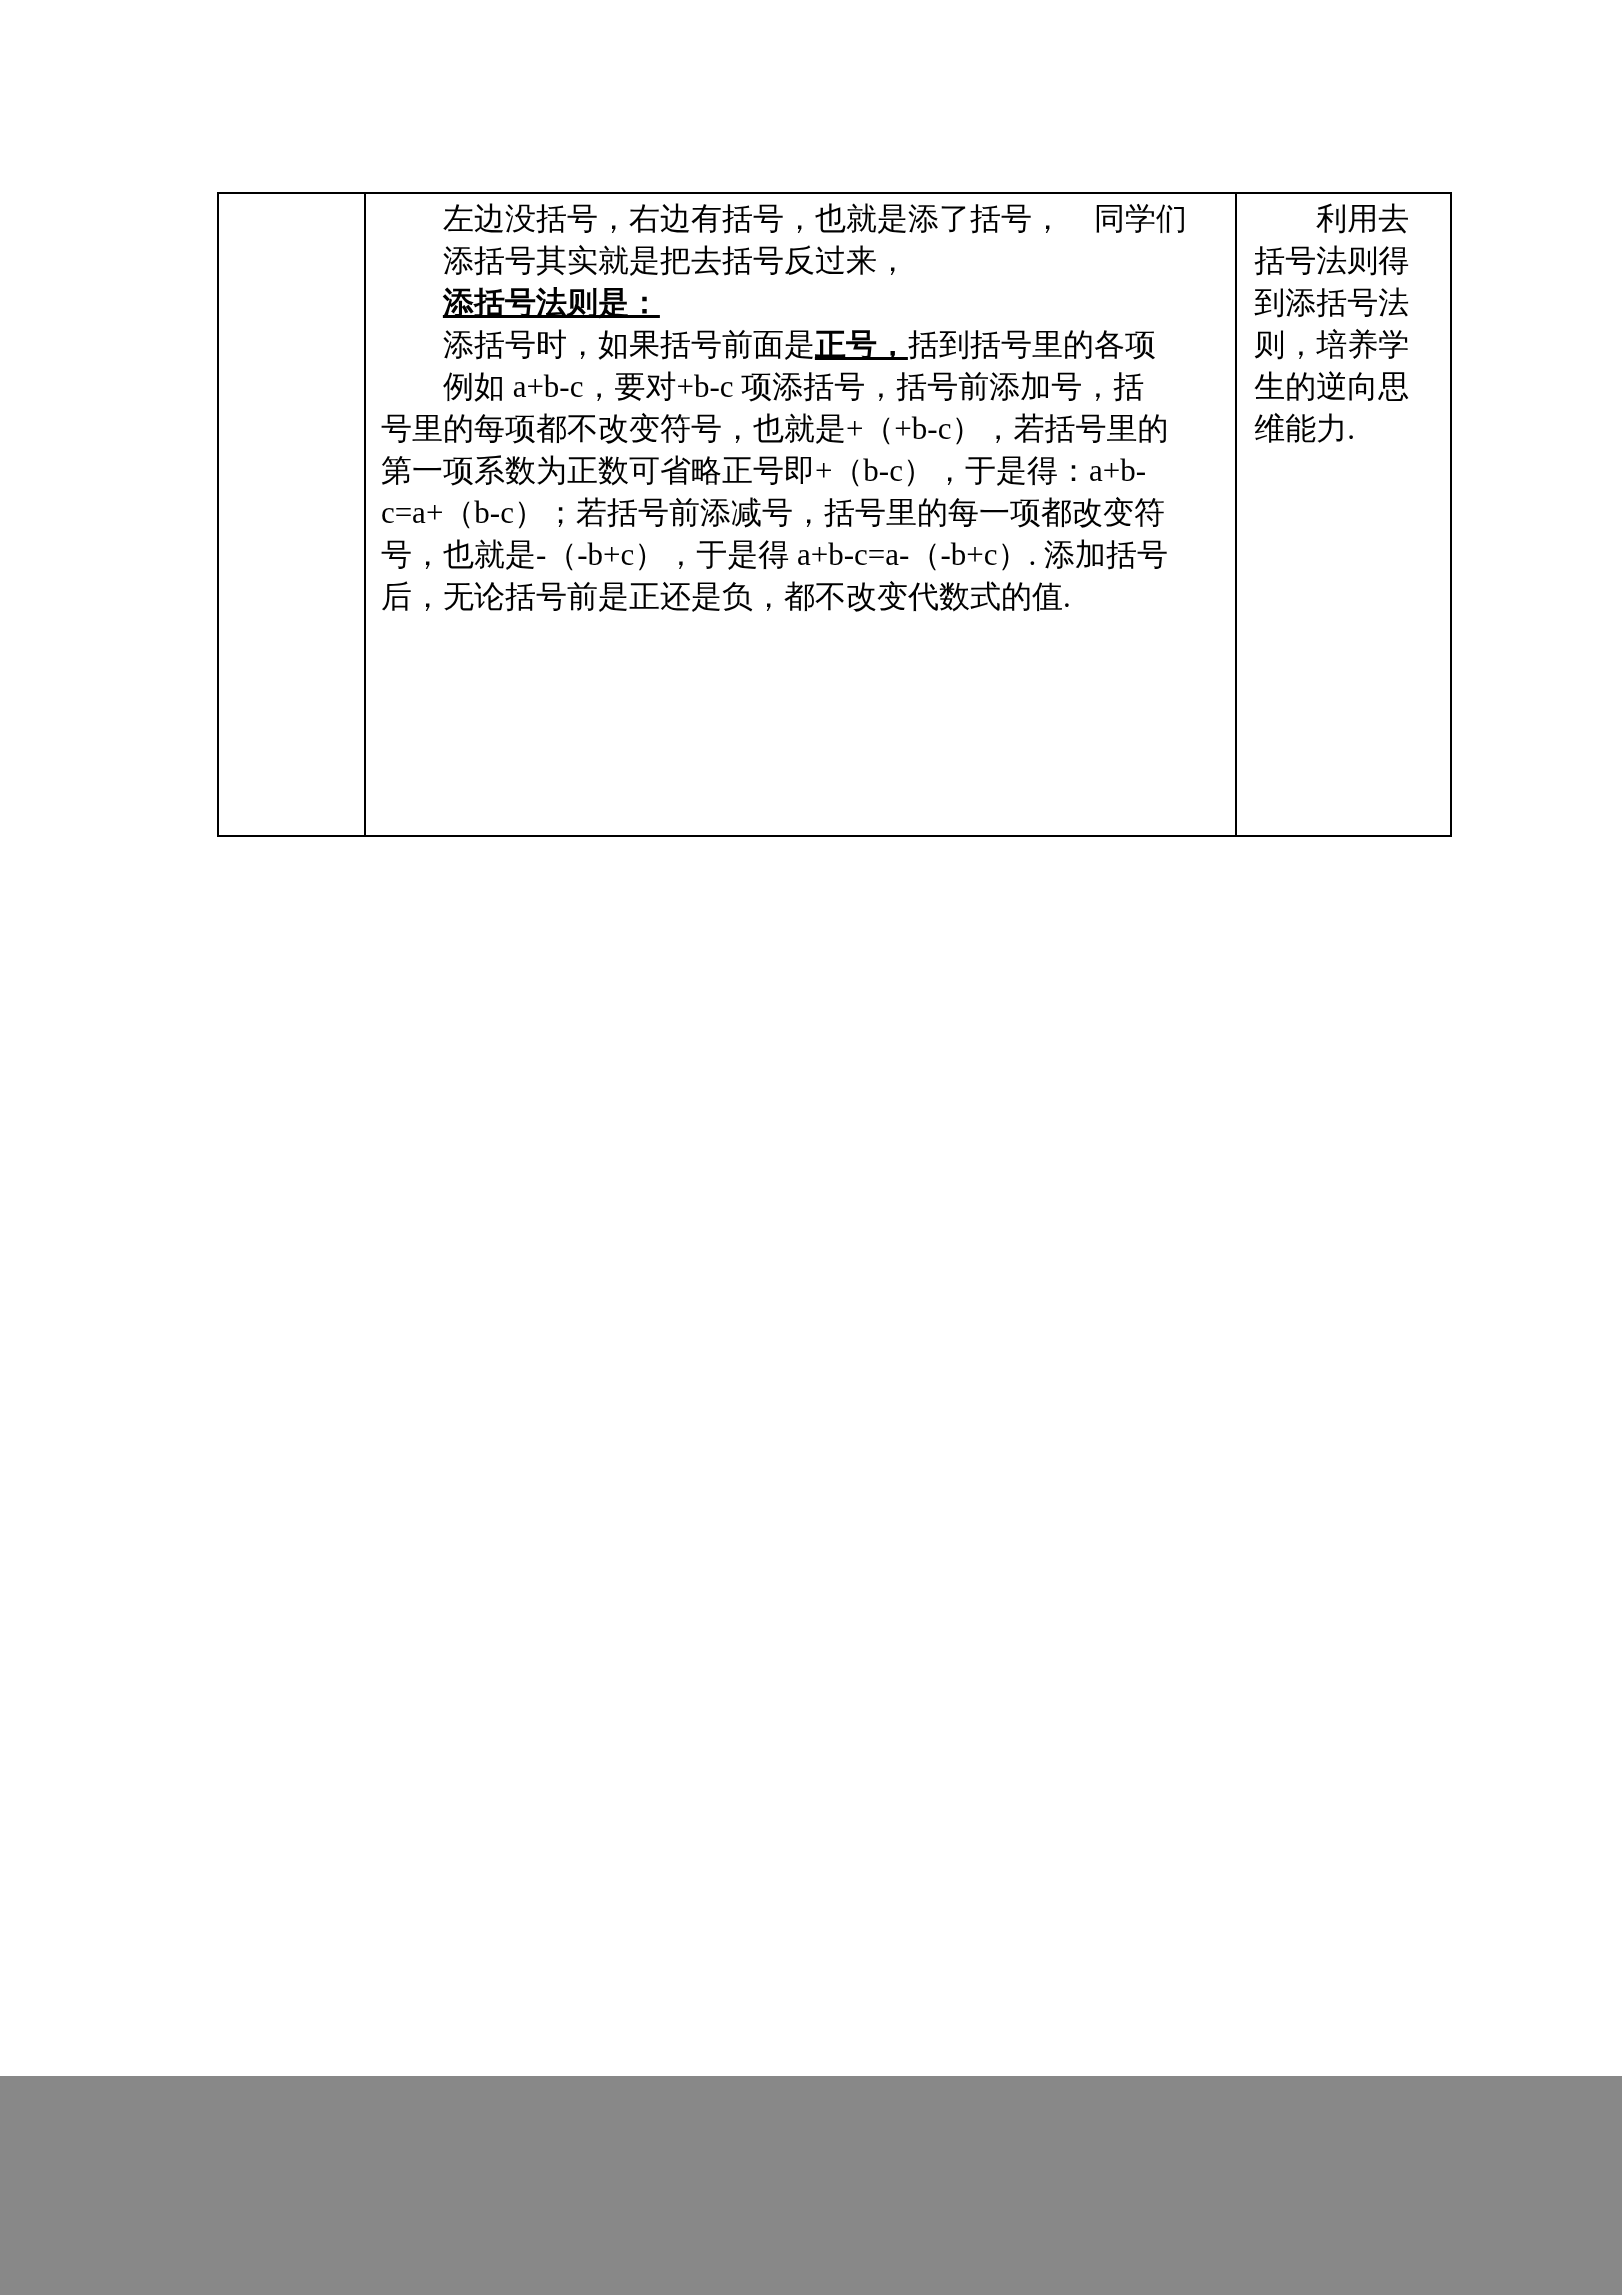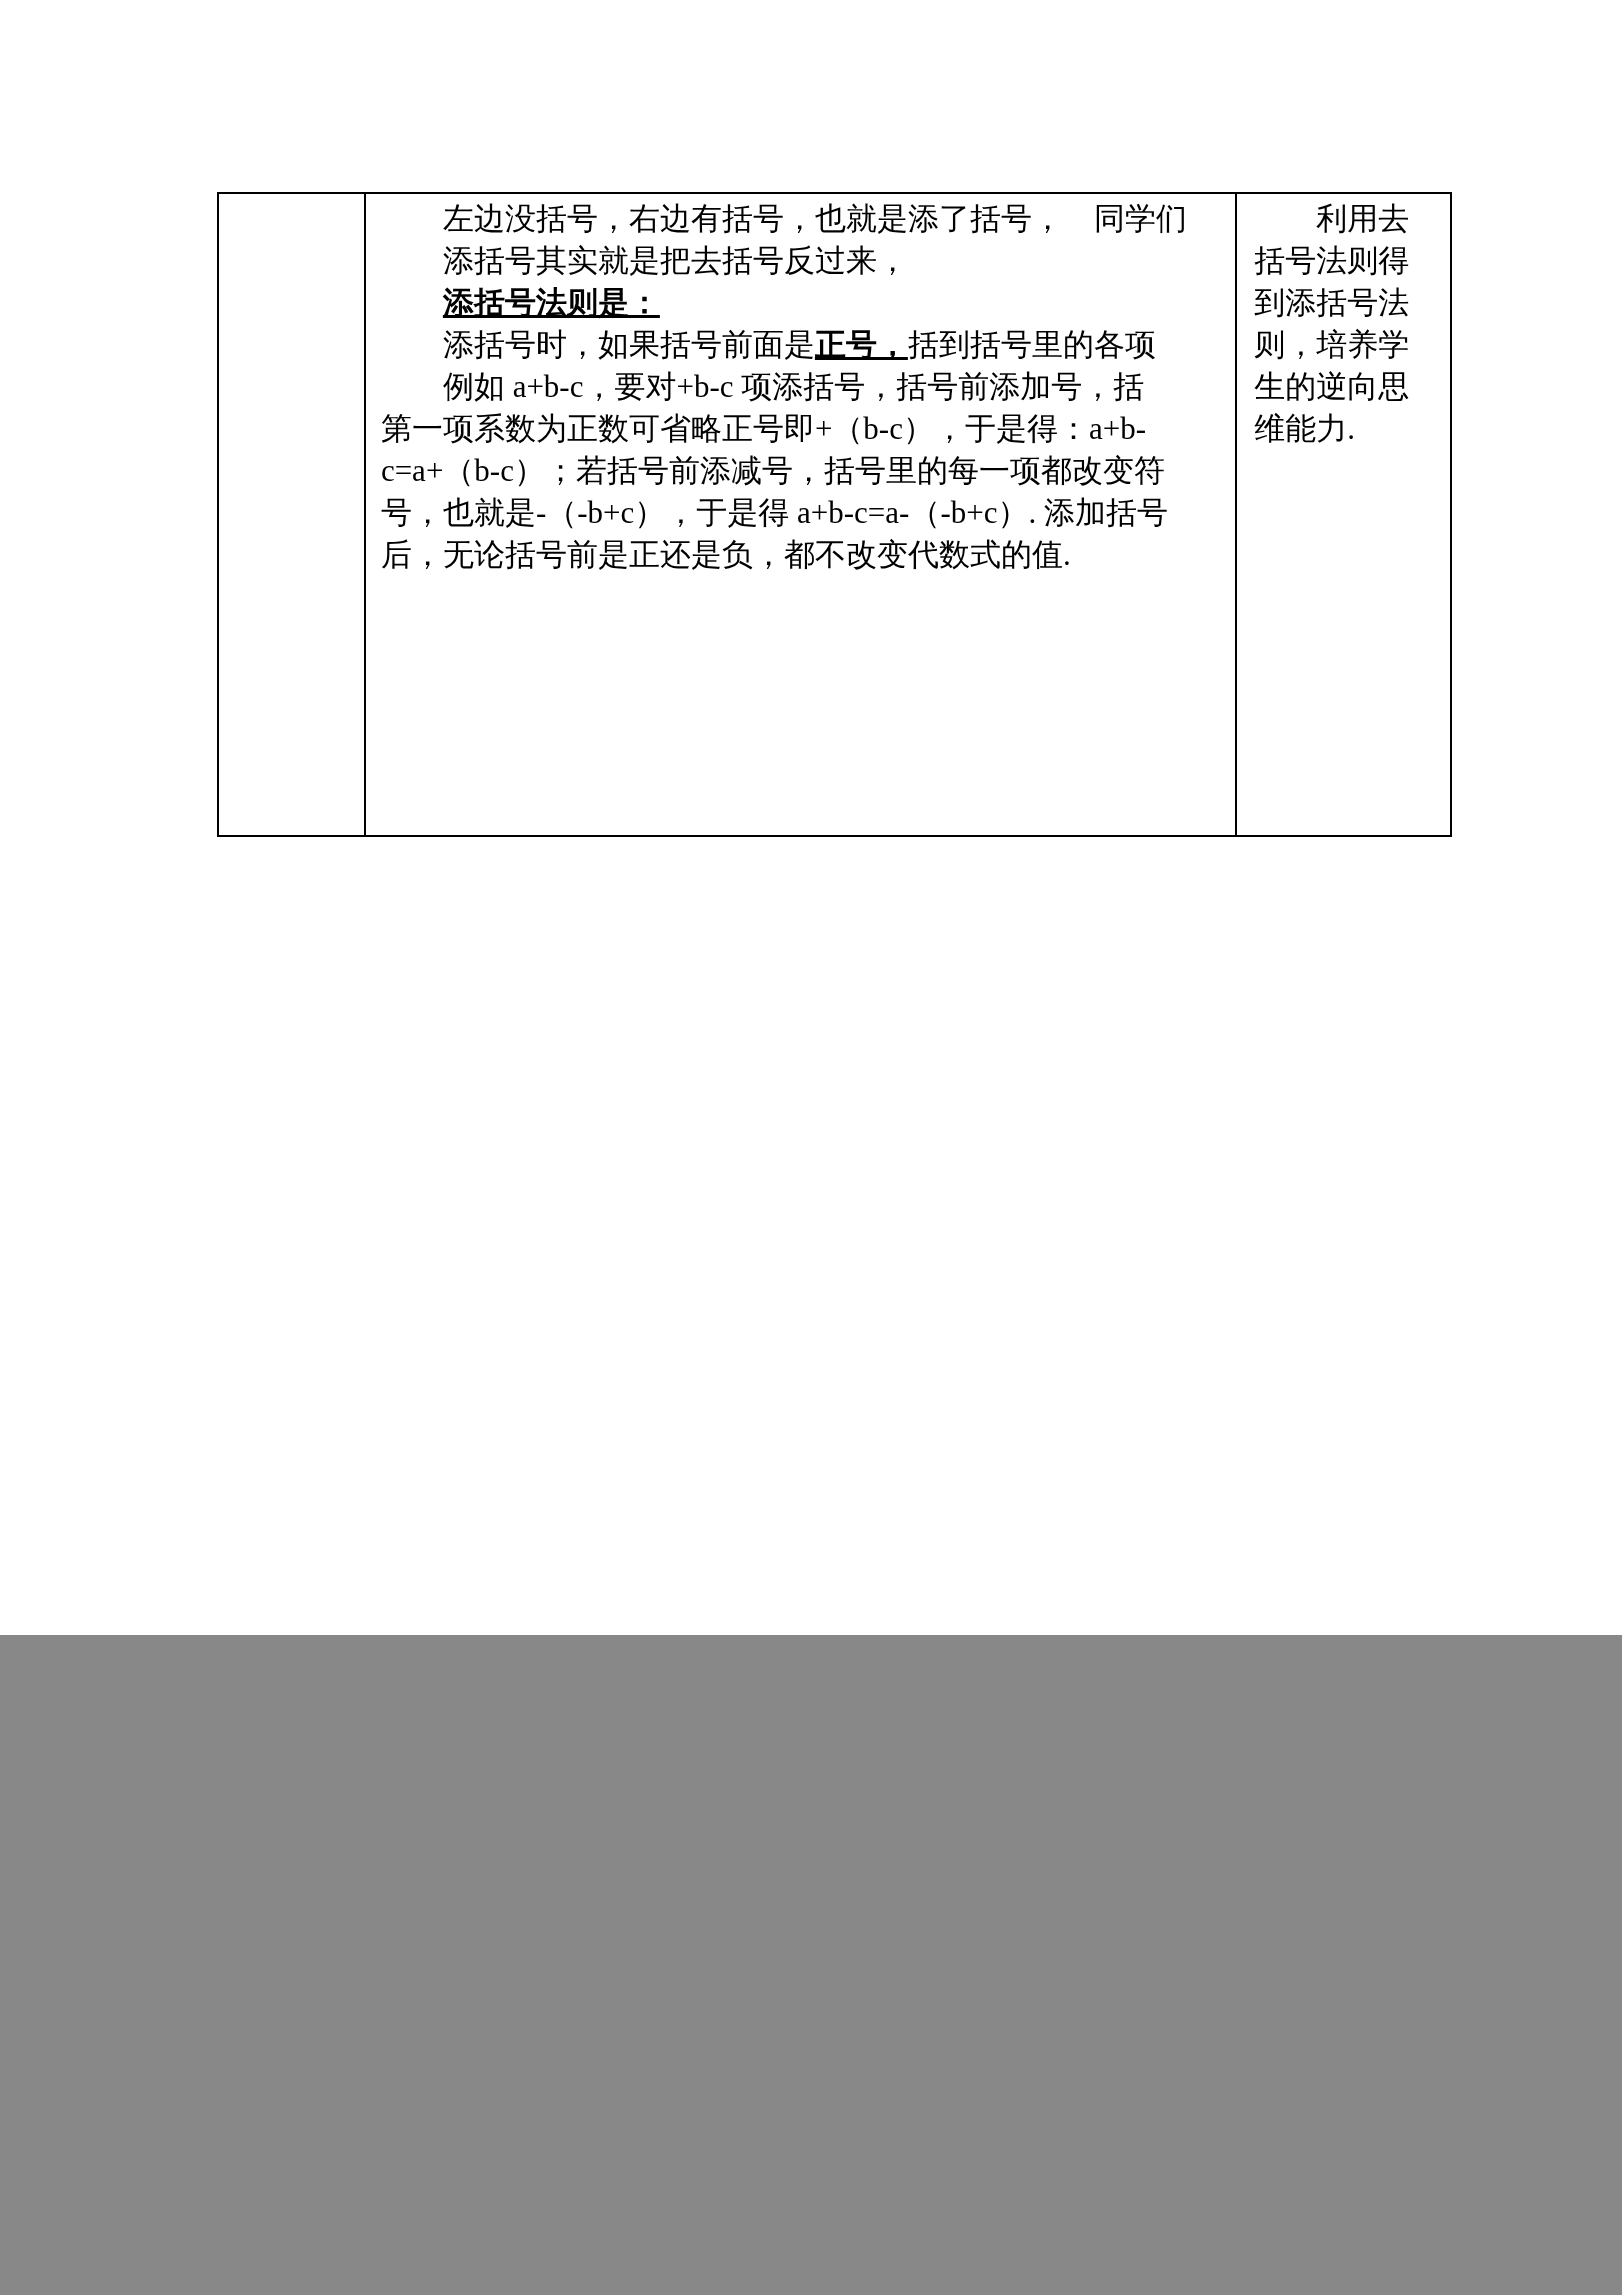--- a/index.html
+++ b/index.html
@@ -6,21 +6,21 @@
     --text-color:#000000;
     --border-color:#000000;
     --page-bg:#ffffff;
   }
   *{ margin:0; padding:0; box-sizing:border-box; }
   html,body{ background:#888; }
   body{ font-family:"Liberation Serif","DejaVu Serif",serif; }
   .page{
     position:relative;
     width:1623px;
-    height:1635px;
+    height:2076px;
     background:var(--page-bg);
     overflow:hidden;
   }
   .lesson-table{
     position:absolute;
     left:217px;
     top:192px;
     width:1235px;
     height:645px;
     border:2px solid var(--border-color);
@@ -62,20 +62,21 @@
 
 <div class="page">
   <div class="lesson-table">
     <div class="cell cell-left"></div>
     <div class="cell cell-middle">
         <div class="text-line"><span class="seg-normal">　　左边没括号，右边有括号，也就是添了括号，　同学们</span></div>
         <div class="text-line"><span class="seg-normal">　　添括号其实就是把去括号反过来，</span></div>
         <div class="text-line"><span class="seg-normal">　　</span><span class="seg-bold">添括号法则是：</span></div>
         <div class="text-line"><span class="seg-normal">　　添括号时，如果括号前面是</span><span class="seg-bold">正号，</span><span class="seg-normal">括到括号里的各项</span></div>
         <div class="text-line"><span class="seg-normal">　　例如 a+b-c，要对+b-c 项添括号，括号前添加号，括</span></div>
+        <div class="text-line"><span class="seg-normal">号里的每项都不改变符号，也就是+（+b-c），若括号里的</span></div>
         <div class="text-line"><span class="seg-normal">第一项系数为正数可省略正号即+（b-c），于是得：a+b-</span></div>
         <div class="text-line"><span class="seg-normal">c=a+（b-c）；若括号前添减号，括号里的每一项都改变符</span></div>
         <div class="text-line"><span class="seg-normal">号，也就是-（-b+c），于是得 a+b-c=a-（-b+c）. 添加括号</span></div>
         <div class="text-line"><span class="seg-normal">后，无论括号前是正还是负，都不改变代数式的值.</span></div>
       </div>
     <div class="cell cell-right">
         <div class="text-line"><span class="seg-normal">　　利用去</span></div>
         <div class="text-line"><span class="seg-normal">括号法则得</span></div>
         <div class="text-line"><span class="seg-normal">到添括号法</span></div>
         <div class="text-line"><span class="seg-normal">则，培养学</span></div>

